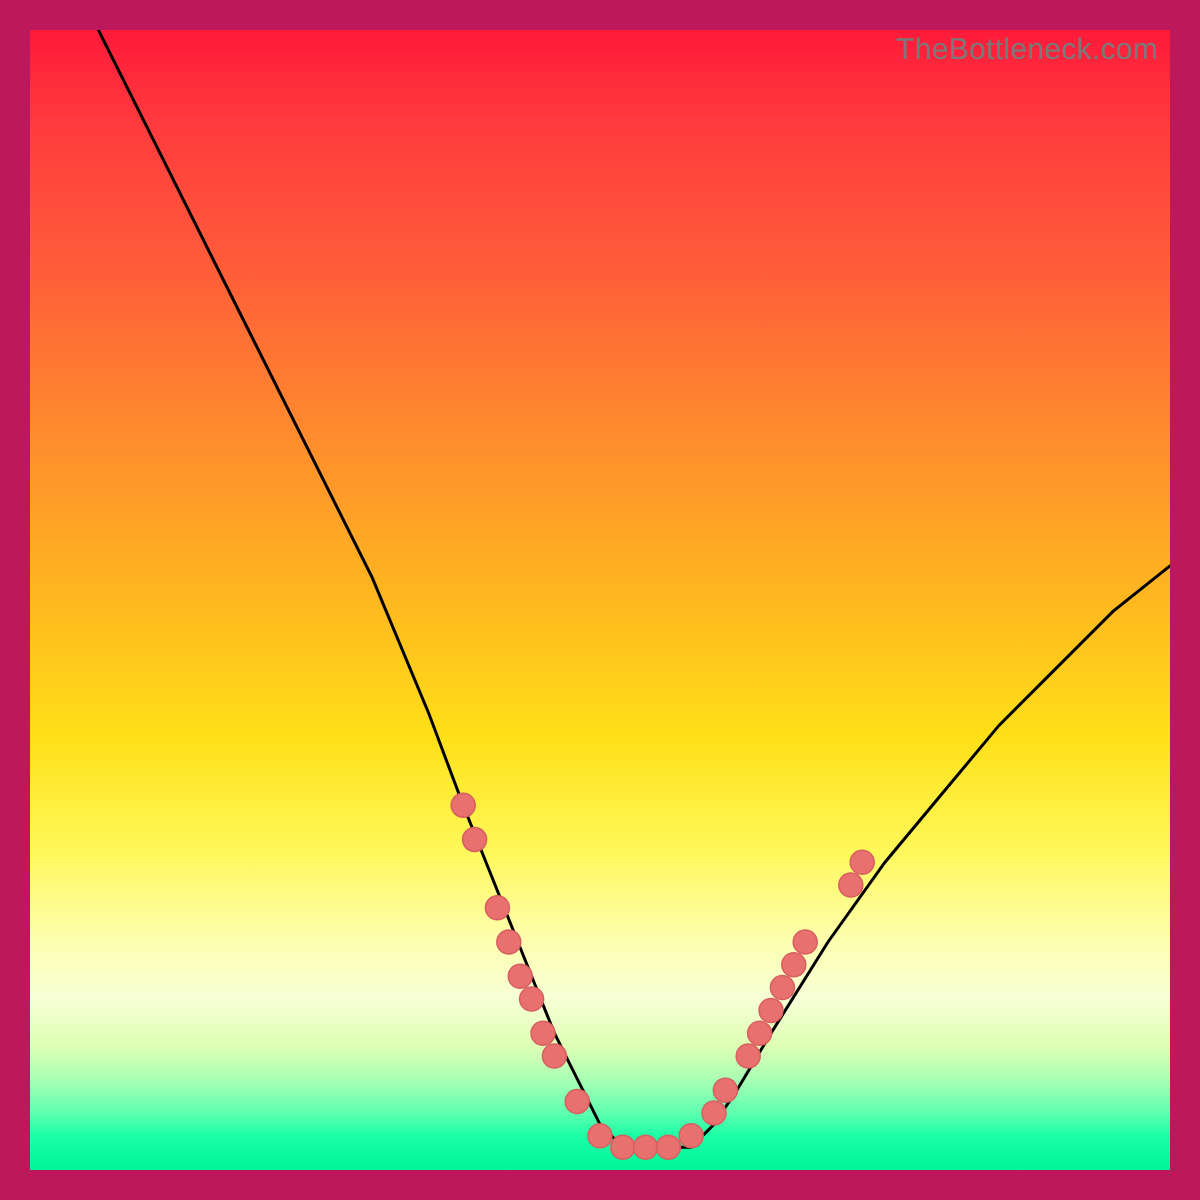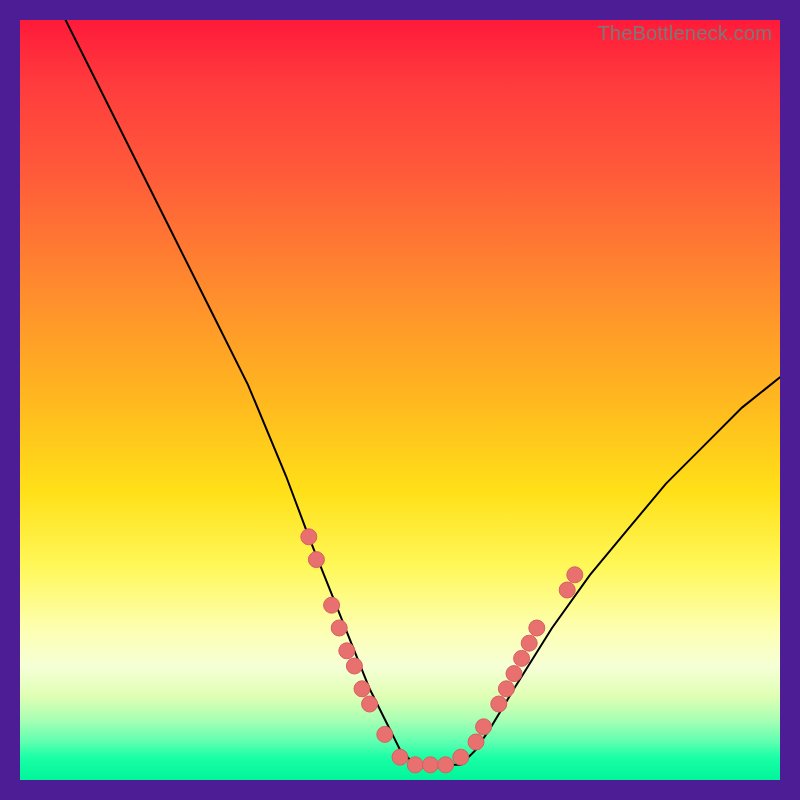--- a/index.html
+++ b/index.html
@@ -8,21 +8,21 @@
     width: 800px;
     height: 800px;
     background: #000;
     overflow: hidden;
     font-family: Arial, Helvetica, sans-serif;
   }
   .frame {
     position: relative;
     width: 800px;
     height: 800px;
-    background: #4c1d95;
+    background: #be185d;
   }
   .plot-area {
     position: absolute;
     left: 20px;
     top: 20px;
     width: 760px;
     height: 760px;
     
     background: linear-gradient(to bottom,
       #ff1a3a 0%,

